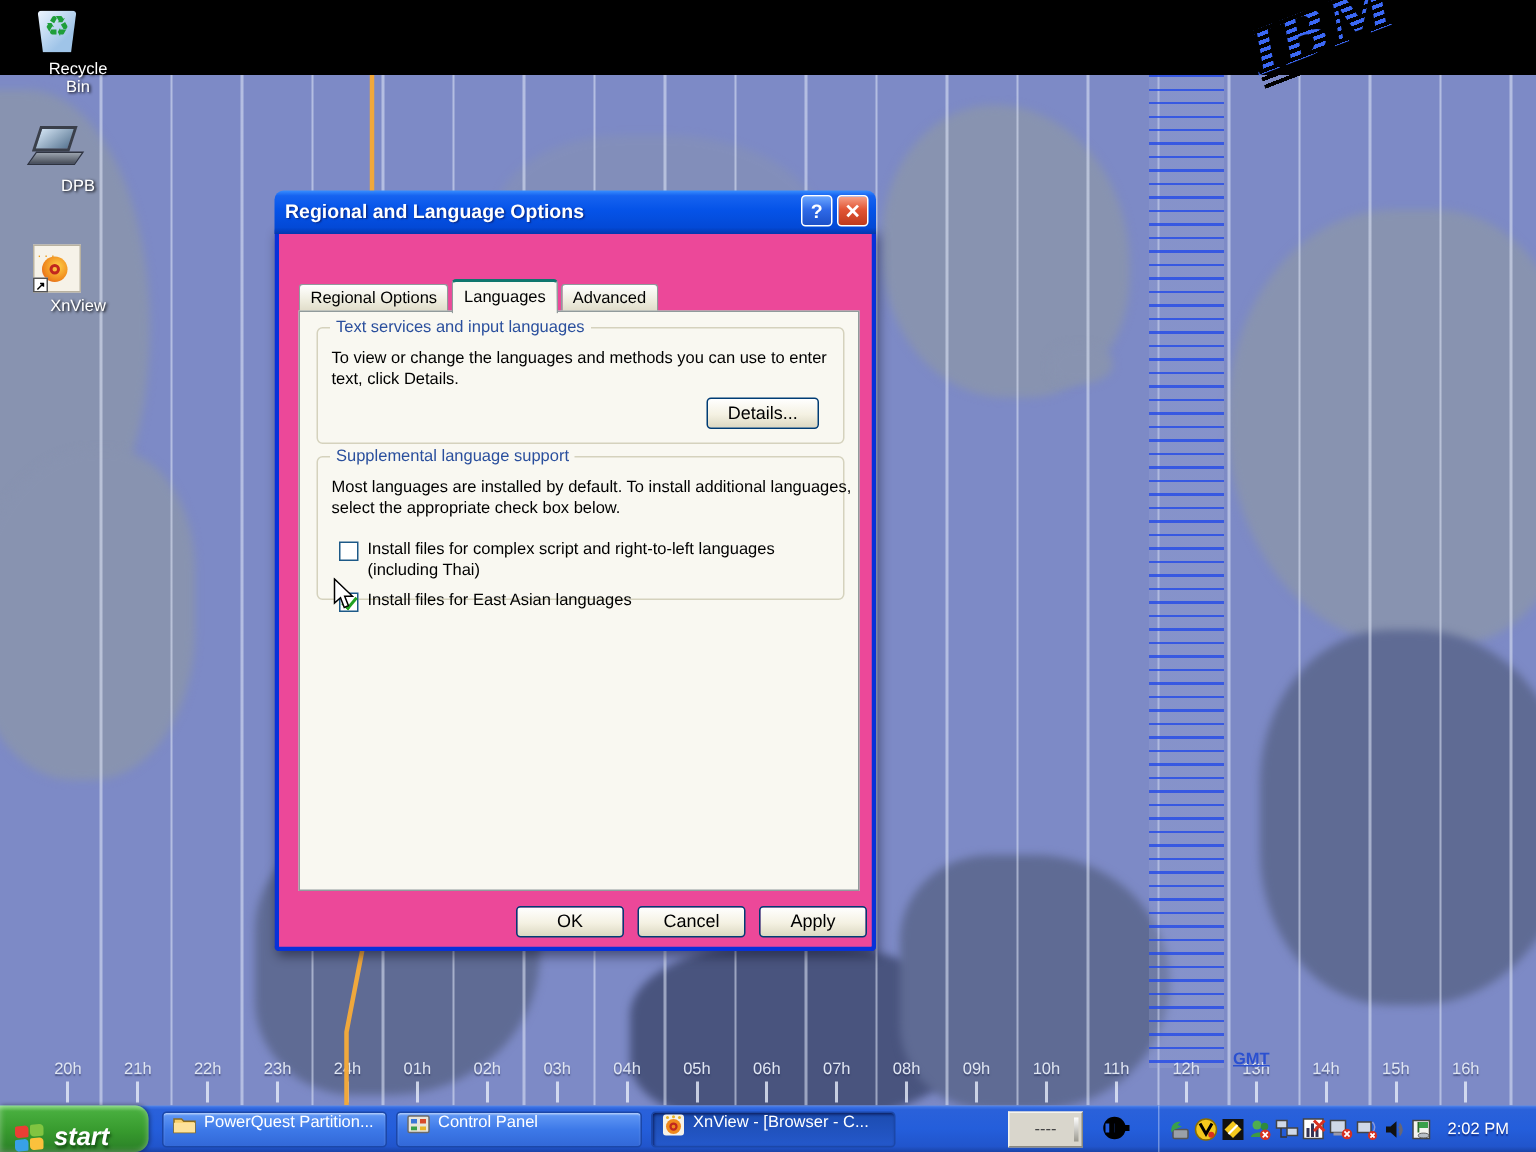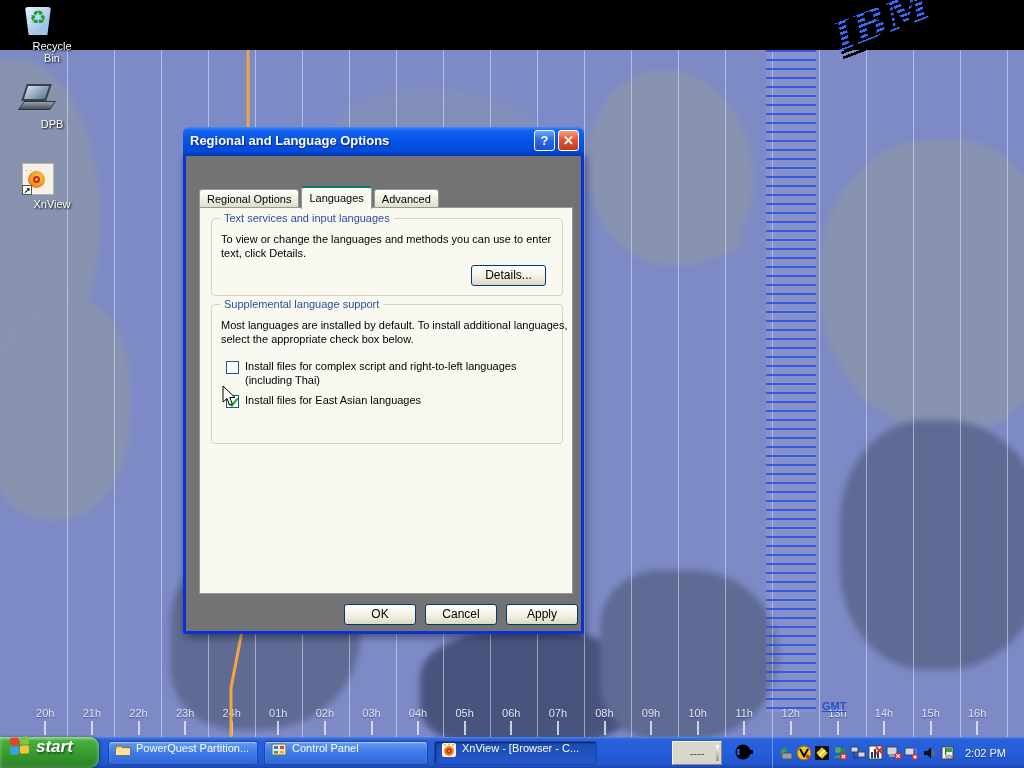--- a/index.html
+++ b/index.html
@@ -39,21 +39,21 @@
   .laptop-screen { position:absolute; left:3px; top:1px; width:25px; height:17px; background:linear-gradient(135deg,#cfe0f0,#5b7894); border:2px solid #3a3f4a; transform:skewX(-18deg); }
   .laptop-base { position:absolute; left:0px; top:18px; width:32px; height:9px; background:linear-gradient(#9aa2ad,#474d59); border:1px solid #2e3340; transform:skewX(-35deg); }
   
   .xn-box { position:absolute; left:1px; top:0; width:32px; height:32px; background:#f6f2e8; border:1px solid #b9b2a0; }
   .xn-sun { position:absolute; left:7px; top:8px; width:17px; height:17px; border-radius:50%; background:radial-gradient(circle at 60% 40%, #ffd24a, #f08a1d 60%, #d4451c); }
   .xn-eye { position:absolute; left:12px; top:13px; width:7px; height:7px; border-radius:50%; border:2px solid #c1271e; }
   .xn-dots { position:absolute; left:4px; top:2px; color:#e89b17; font-size:9px; letter-spacing:2px; }
   .shortcut-arrow { position:absolute; left:1px; top:22px; width:10px; height:10px; background:#fff; border:1px solid #555; font-size:8px; line-height:9px; color:#000; font-weight:bold; }
 
   
-  .dialog { position:absolute; left:183px; top:127px; width:401px; height:481px; background:#737373;
+  .dialog { position:absolute; left:183px; top:127px; width:401px; height:481px; background:#ec4899;
     border:3px solid #0831d9; border-top:none; border-radius:0 0 3px 3px; box-shadow:2px 3px 8px rgba(0,0,20,.45);padding-left:32px; }
   .titlebar { position:absolute; left:-3px; top:-26px; width:401px; height:29px; border-radius:6px 6px 0 0;
     background:linear-gradient(to bottom,#388eff 0%,#1663f0 12%,#0553e8 45%,#0349d6 85%,#0237ad 100%);
     display:flex; align-items:center; padding:0 5px 2px 7px; }
   .title-text { flex:1; color:#fff; font-weight:bold; font-size:13px; text-shadow:1px 1px 1px #0a2a8a; }
   .tb-btn { width:21px; height:21px; border-radius:3px; border:1px solid #fff; margin-left:3px;
     color:#fff; font-weight:bold; font-size:13px; text-align:center; line-height:19px; }
   .tb-help { background:linear-gradient(#6aa6ff,#2f6ae8 45%,#1c50c8); }
   .tb-close { background:linear-gradient(#f6a188,#e25635 45%,#c03a1d); }
 
@@ -61,21 +61,21 @@
   .tab { height:20px; padding:0 7px; font-size:11px; line-height:19px; background:linear-gradient(#fff,#eceadb 60%,#dcd8c4);
     border:1px solid #919b9c; border-bottom:none; border-radius:3px 3px 0 0; margin-right:2px; color:#000; }
   .tab.active { height:23px; background:#f9f8f1; border-top:2px solid #0f766e; position:relative; z-index:3; line-height:21px; }
   .tabpage { position:absolute; left:13px; top:54px; width:374px; height:387px; background:#f9f8f1; border:1px solid #919b9c; z-index:2; }
 
   .groupbox { position:absolute; left:11px; width:352px; border:1px solid #d5d2bd; border-radius:4px; }
   .gb-legend { position:absolute; left:8px; top:-7px; background:#f9f8f1; padding:0 4px; font-size:11px; color:#2a4f9d; }
   .gb-text { font-size:11px; color:#000; line-height:14px; }
   .gb1 { top:10px; height:78px; }
   .gb1 .gb-text { margin:13px 10px 0 9px; }
-  .gb2 { top:96px; height:140px; }
+  .gb2 { top:96px; height:96px; }
   .gb2 .gb-text { margin:13px 6px 0 9px; }
 
   .xp-btn { background:linear-gradient(#ffffff,#f4f1e2 55%,#dcd8c2); border:1px solid #003c74; border-radius:3px;
     font-size:12px; font-family:"Liberation Sans",sans-serif; text-align:center; color:#000; }
   .details-btn { position:absolute; right:16px; bottom:9px; width:75px; height:21px; line-height:19px; }
   .btn-row { position:absolute; left:0; top:451px; width:100%; }
   .btn-row .xp-btn { position:absolute; width:72px; height:21px; line-height:19px; }
   .btn-ok { left:158px; } .btn-cancel { left:239px; } .btn-apply { left:320px; }
 
   .chk-row { position:absolute; left:14px; display:flex; }
@@ -87,21 +87,21 @@
 
   
   #cursor { position:absolute; left:222px; top:385px; z-index:50; }
 
   
   .taskbar { position:absolute; left:0; bottom:0; width:1024px; height:31px;
     background:linear-gradient(to bottom,#5788e8 0%,#3a70e4 4%,#2a61da 9%,#245edb 50%,#2155cc 88%,#1a43a8 100%); }
   .start-btn { position:absolute; left:0; top:0; width:99px; height:31px; border-radius:0 9px 9px 0;
     background:linear-gradient(to bottom,#7ed674 0%,#48ae3e 12%,#379a2e 55%,#2d8528 90%,#236b20 100%);
     box-shadow:inset 0 0 4px rgba(255,255,255,.4), 1px 0 3px rgba(0,0,0,.4);
-    display:flex; align-items:flex-start; padding-left:10px; }
+    display:flex; align-items:flex-end; padding-left:10px; }
   .start-label { color:#fff; font-size:17px; font-weight:bold; font-style:italic; text-shadow:1px 2px 2px rgba(0,40,0,.6); margin-left:6px; }
   .winflag { width:20px; height:18px; display:grid; grid-template-columns:9px 9px; grid-template-rows:8px 8px; gap:1px; transform:skewY(-6deg); }
   .winflag span { border-radius:1px 3px 1px 3px; }
   .wf-r{background:#ea3f34;} .wf-g{background:#81c441;} .wf-b{background:#38a1e8;} .wf-y{background:#fbc columnas;}
   .wf-y{background:#fbc13c;}
   .task-item { position:absolute; top:4px; height:24px; border-radius:3px; display:flex; padding:0 6px;
     background:linear-gradient(#639af6,#3d79e8 50%,#3268d8); border:1px solid #1b47a8; color:#fff; font-size:11px;
     box-shadow:inset 0 1px 1px rgba(255,255,255,.5); white-space:nowrap; overflow:hidden; }
   .task-item.active { background:linear-gradient(#1c4cb0,#2458cb); box-shadow:inset 1px 1px 2px rgba(0,0,40,.6); }
   .task-item .ticon { width:16px; height:16px; margin-right:5px; flex:none; }

